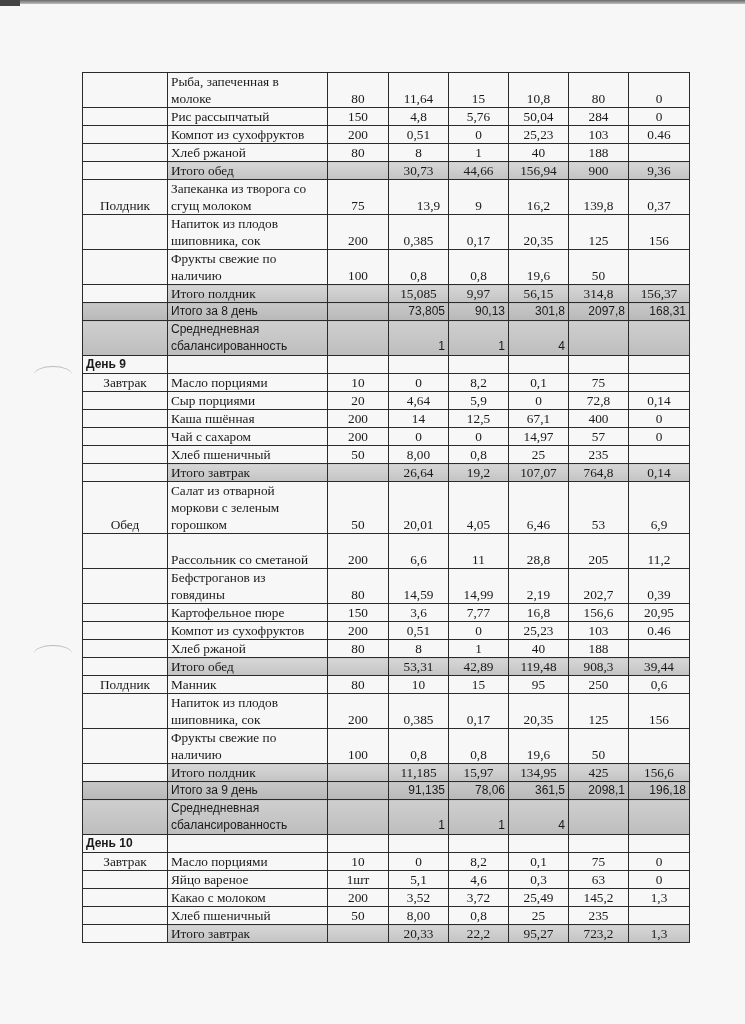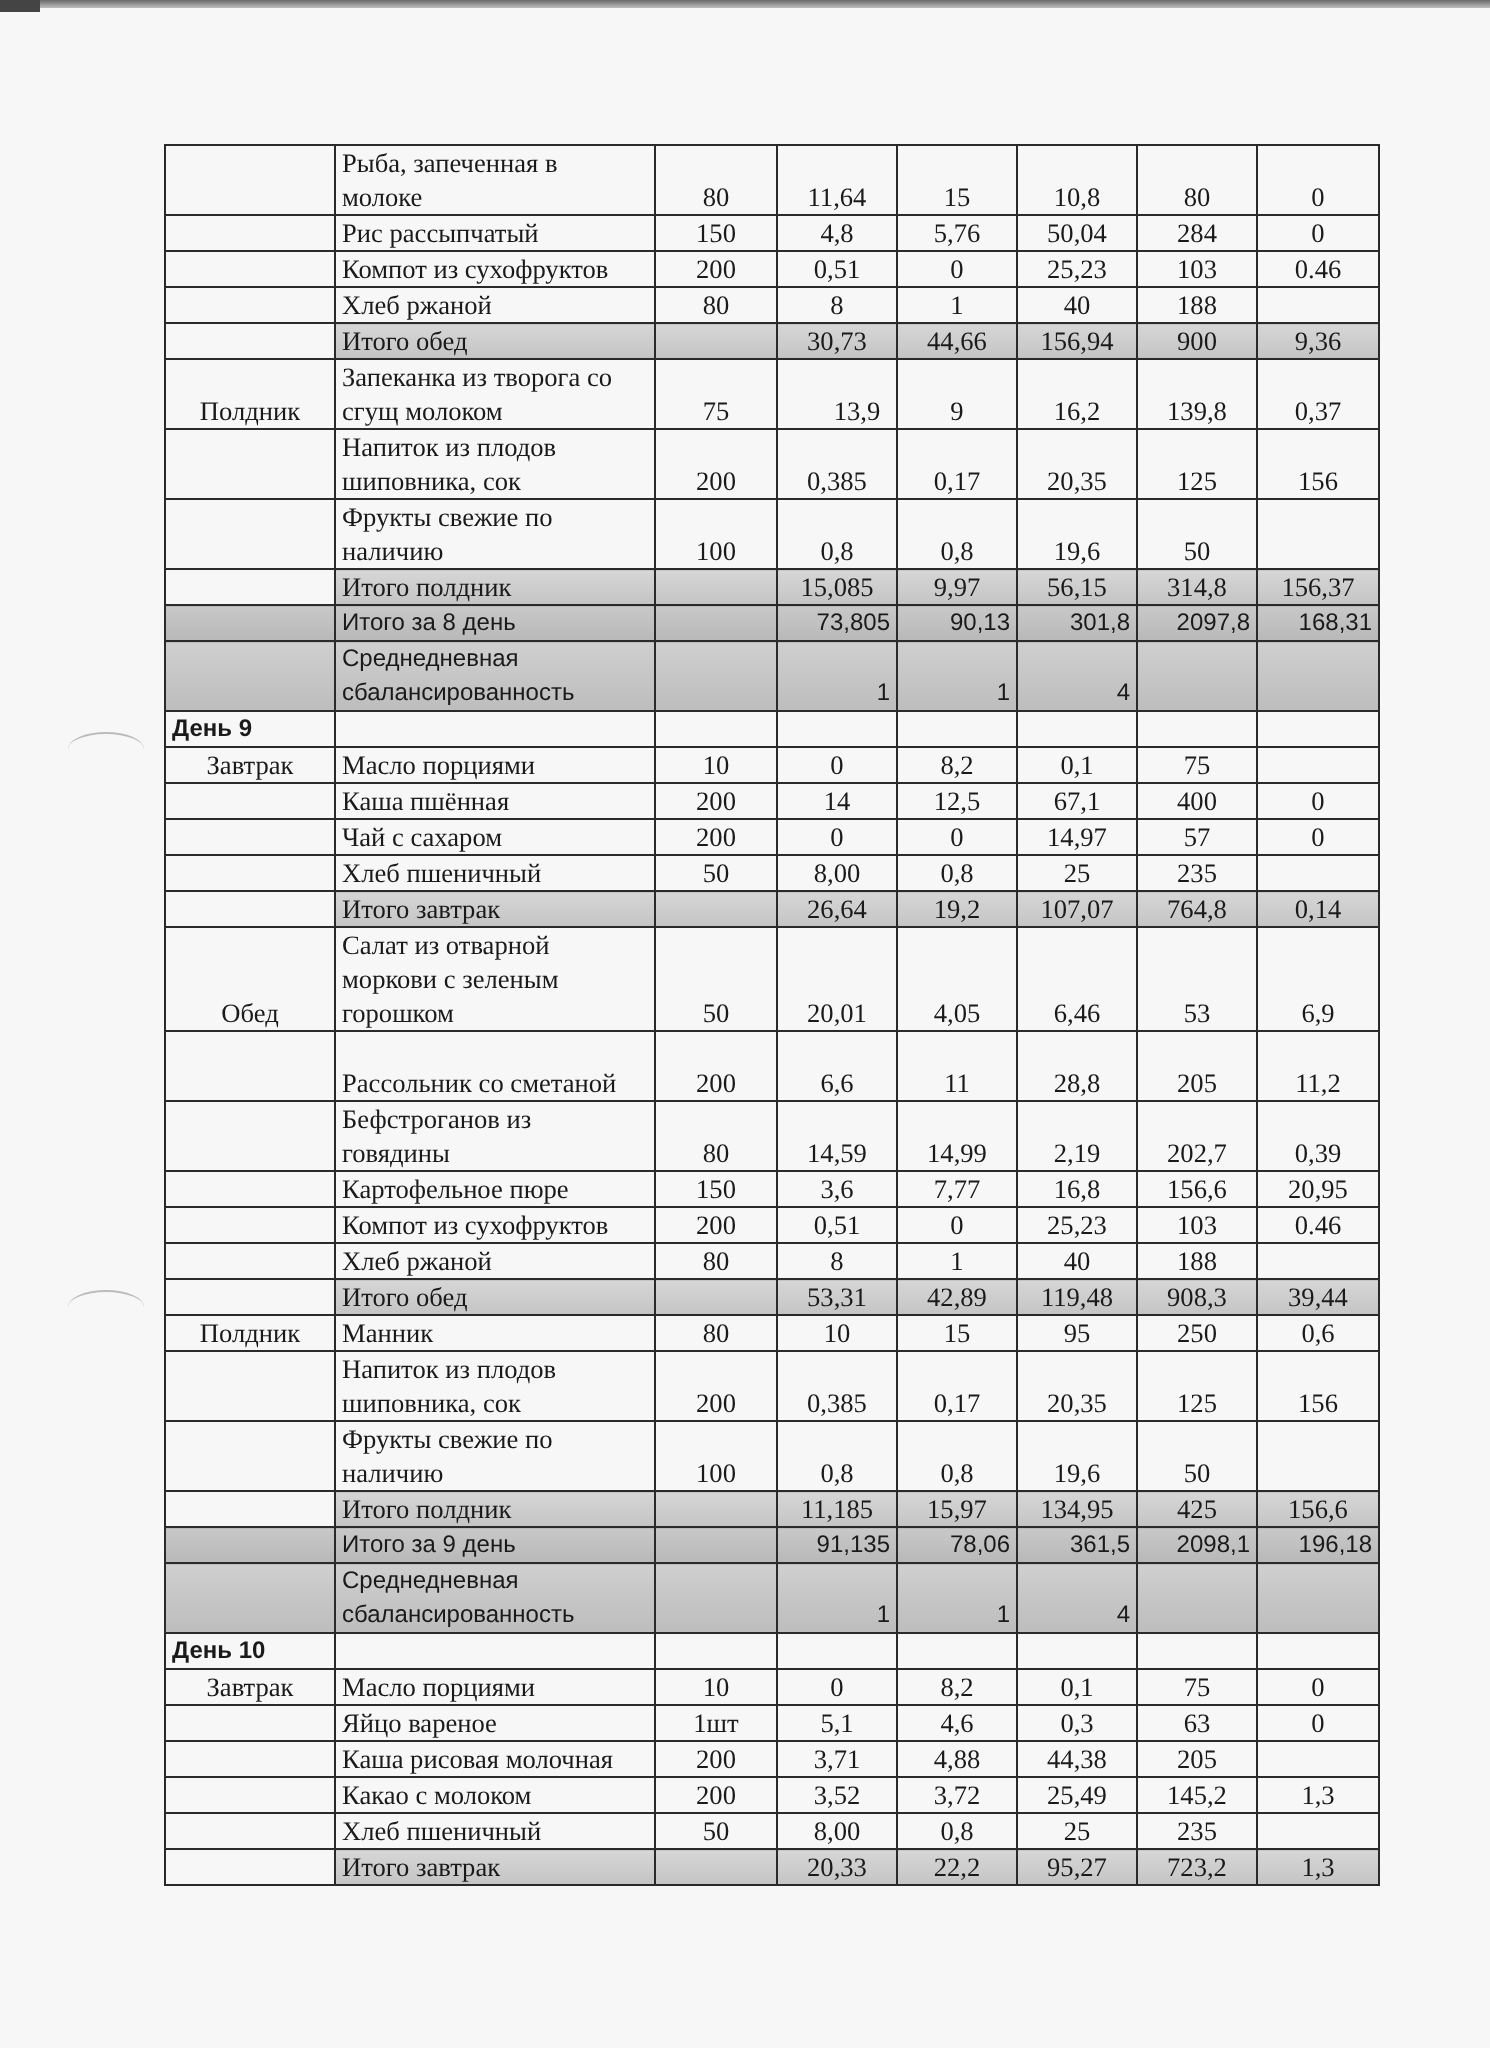--- a/index.html
+++ b/index.html
@@ -209,20 +209,30 @@
         <td class="dish">Масло порциями</td>
         <td class="num">10</td>
         <td class="num">0</td>
         <td class="num">8,2</td>
         <td class="num">0,1</td>
         <td class="num">75</td>
         <td class="num"></td>
       </tr>
       <tr class="item">
         <td class="meal"></td>
+        <td class="dish">Сыр порциями</td>
+        <td class="num">20</td>
+        <td class="num">4,64</td>
+        <td class="num">5,9</td>
+        <td class="num">0</td>
+        <td class="num">72,8</td>
+        <td class="num">0,14</td>
+      </tr>
+      <tr class="item">
+        <td class="meal"></td>
         <td class="dish">Каша пшённая</td>
         <td class="num">200</td>
         <td class="num">14</td>
         <td class="num">12,5</td>
         <td class="num">67,1</td>
         <td class="num">400</td>
         <td class="num">0</td>
       </tr>
       <tr class="item">
         <td class="meal"></td>
@@ -428,30 +438,20 @@
         <td class="dish">Яйцо вареное</td>
         <td class="num">1шт</td>
         <td class="num">5,1</td>
         <td class="num">4,6</td>
         <td class="num">0,3</td>
         <td class="num">63</td>
         <td class="num">0</td>
       </tr>
       <tr class="item">
         <td class="meal"></td>
-        <td class="dish">Каша рисовая молочная</td>
-        <td class="num">200</td>
-        <td class="num">3,71</td>
-        <td class="num">4,88</td>
-        <td class="num">44,38</td>
-        <td class="num">205</td>
-        <td class="num"></td>
-      </tr>
-      <tr class="item">
-        <td class="meal"></td>
         <td class="dish">Какао с молоком</td>
         <td class="num">200</td>
         <td class="num">3,52</td>
         <td class="num">3,72</td>
         <td class="num">25,49</td>
         <td class="num">145,2</td>
         <td class="num">1,3</td>
       </tr>
       <tr class="item">
         <td class="meal"></td>

